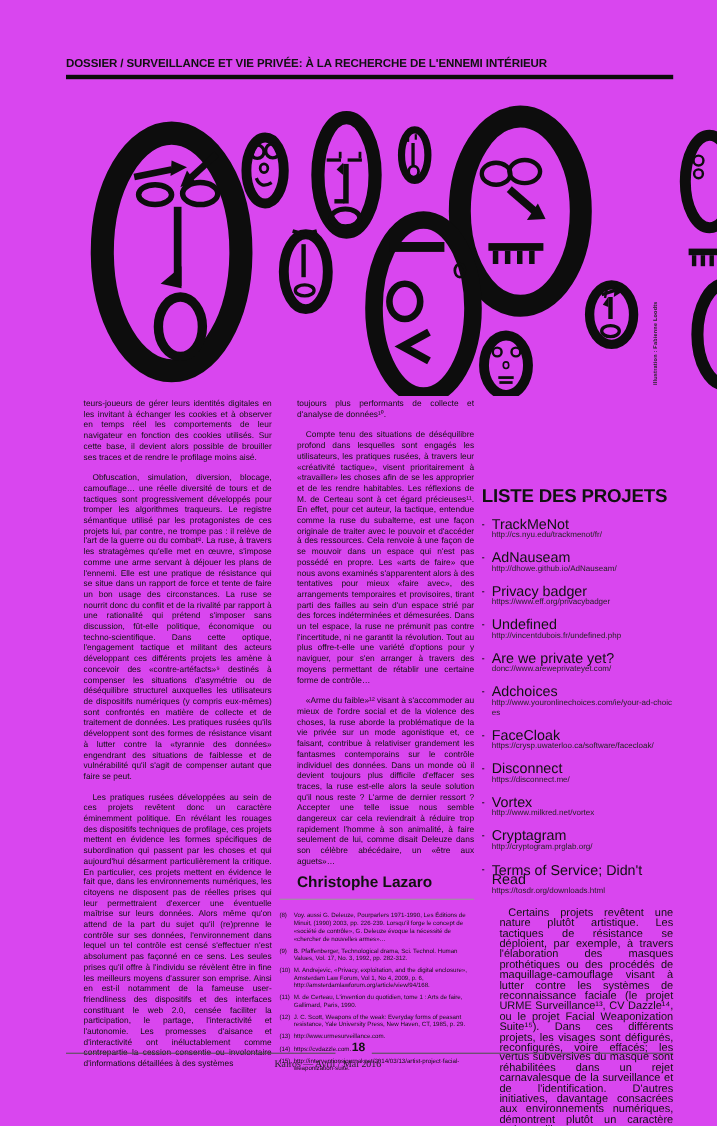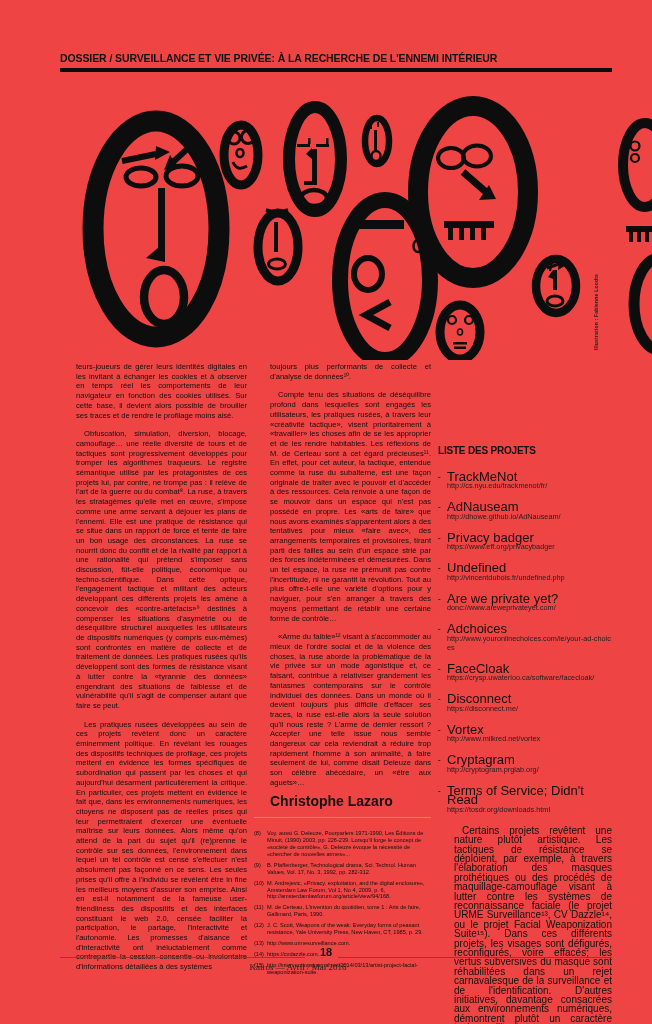--- a/index.html
+++ b/index.html
@@ -1,18 +1,18 @@
 <!DOCTYPE html>
 <html><head>
 <meta charset="utf-8">
 <style>
   html,body{margin:0;padding:0;background:#e9e9e9;}
   .page{
     position:relative;width:652px;height:1024px;margin:0 auto;
-    background:#ef4444;overflow:hidden;
+    background:#d946ef;overflow:hidden;
     font-family:"Liberation Sans",sans-serif;color:#111;
   }
   
   .header{position:absolute;left:60px;top:52px;width:552px;}
   .header-line{font-size:10.5px;letter-spacing:-0.1px;white-space:nowrap;}
   .kicker{font-weight:600;}
   .header-title{font-weight:800;}
   .header-rule{margin-top:4px;height:4px;background:#0b0b0b;}
   
   .illustration{position:absolute;left:60px;top:82px;width:592px;height:278px;}
@@ -29,21 +29,21 @@
   .col p{margin:0 0 9px 16px;}
   .col p.indent{text-indent:8px;}
   .signature{font-weight:700;font-size:14px;margin:8px 0 0 0;}
   .sig-rule{border:none;border-top:1px solid #9a9a9a;margin:11px 0 12px 0;}
   .footnotes{font-size:5.6px;line-height:6.9px;text-align:left;}
   .fn{display:flex;margin-bottom:4px;}
   .fn-num{flex:0 0 13px;font-weight:400;}
   .fn-text{flex:1;}
   
   .projects{padding-top:84px;text-align:left;}
-  .projects-heading{font-size:10px;font-weight:800;letter-spacing:-0.2px;margin:0 0 16px 0;}
+  .projects-heading{font-size:17px;font-weight:800;letter-spacing:-0.2px;margin:0 0 16px 0;}
   .project{position:relative;padding-left:9px;margin-bottom:12px;}
   .bullet{position:absolute;left:0;top:0;font-weight:700;font-size:7.8px;}
   .project-name{font-weight:400;font-size:13px;line-height:9.5px;}
   .project-url{font-size:7.3px;line-height:9px;color:#222;word-break:break-all;}
   .closing{margin-top:14px;font-size:10px;line-height:9.4px;text-align:justify;text-indent:8px;}
   
   .footer-rule{position:absolute;top:957px;height:1px;background:#555;}
   .footer-rule.left{left:60px;width:245px;}
   .footer-rule.right{left:338px;width:274px;}
   .page-number{position:absolute;top:946px;left:296px;width:60px;text-align:center;font-weight:700;font-size:11px;}

